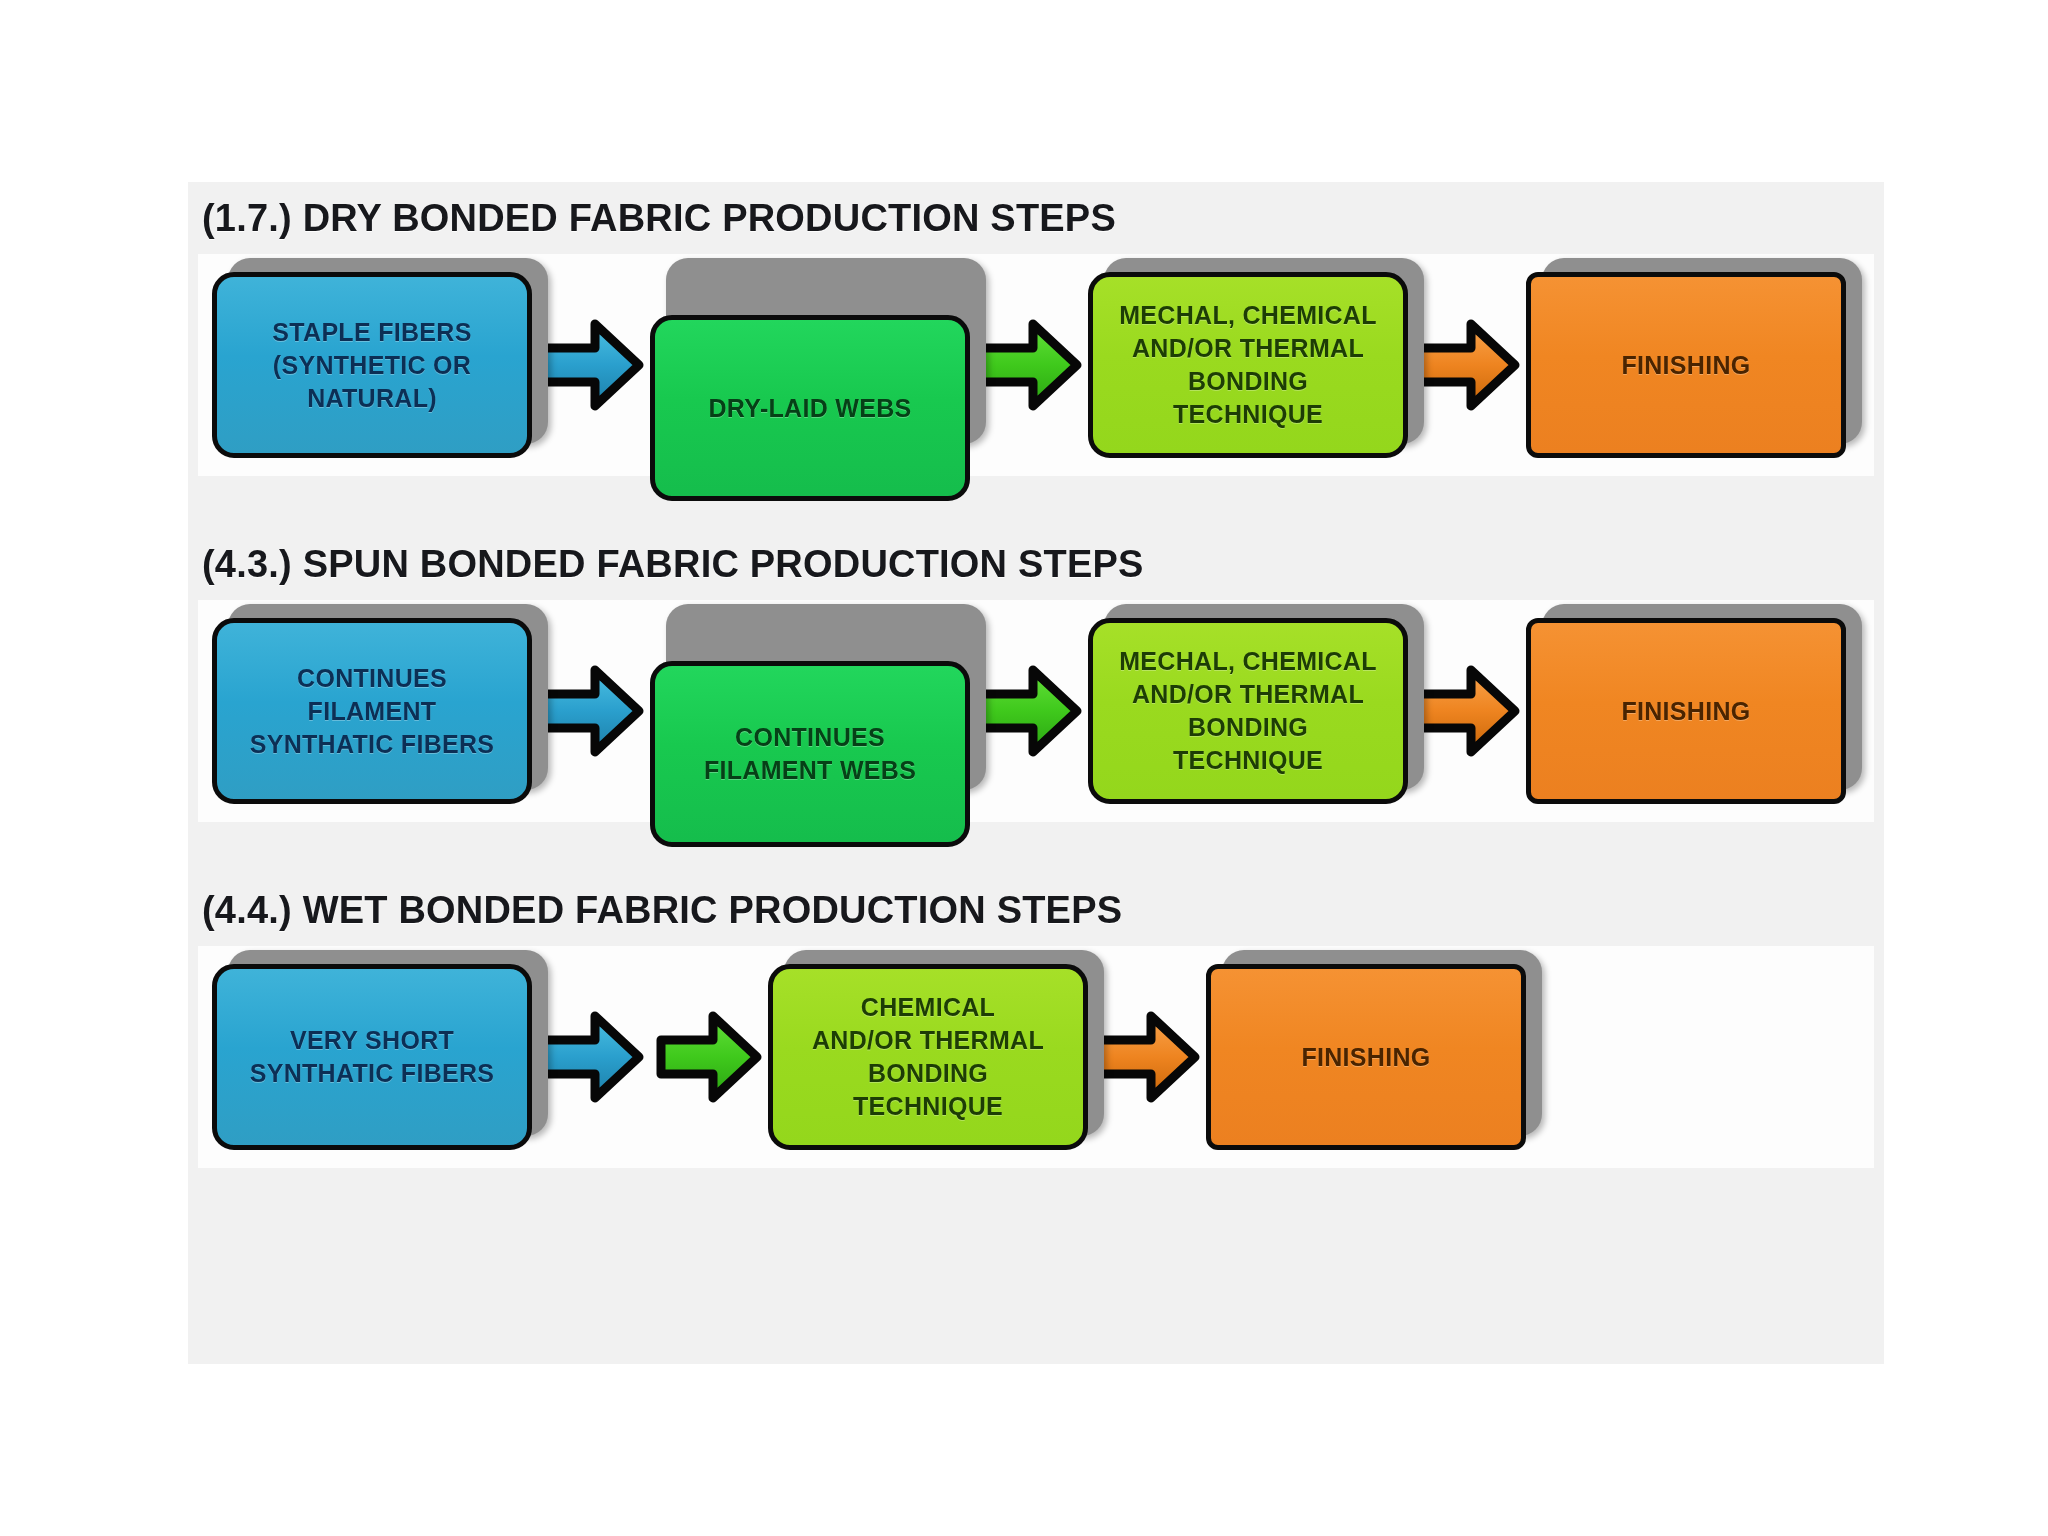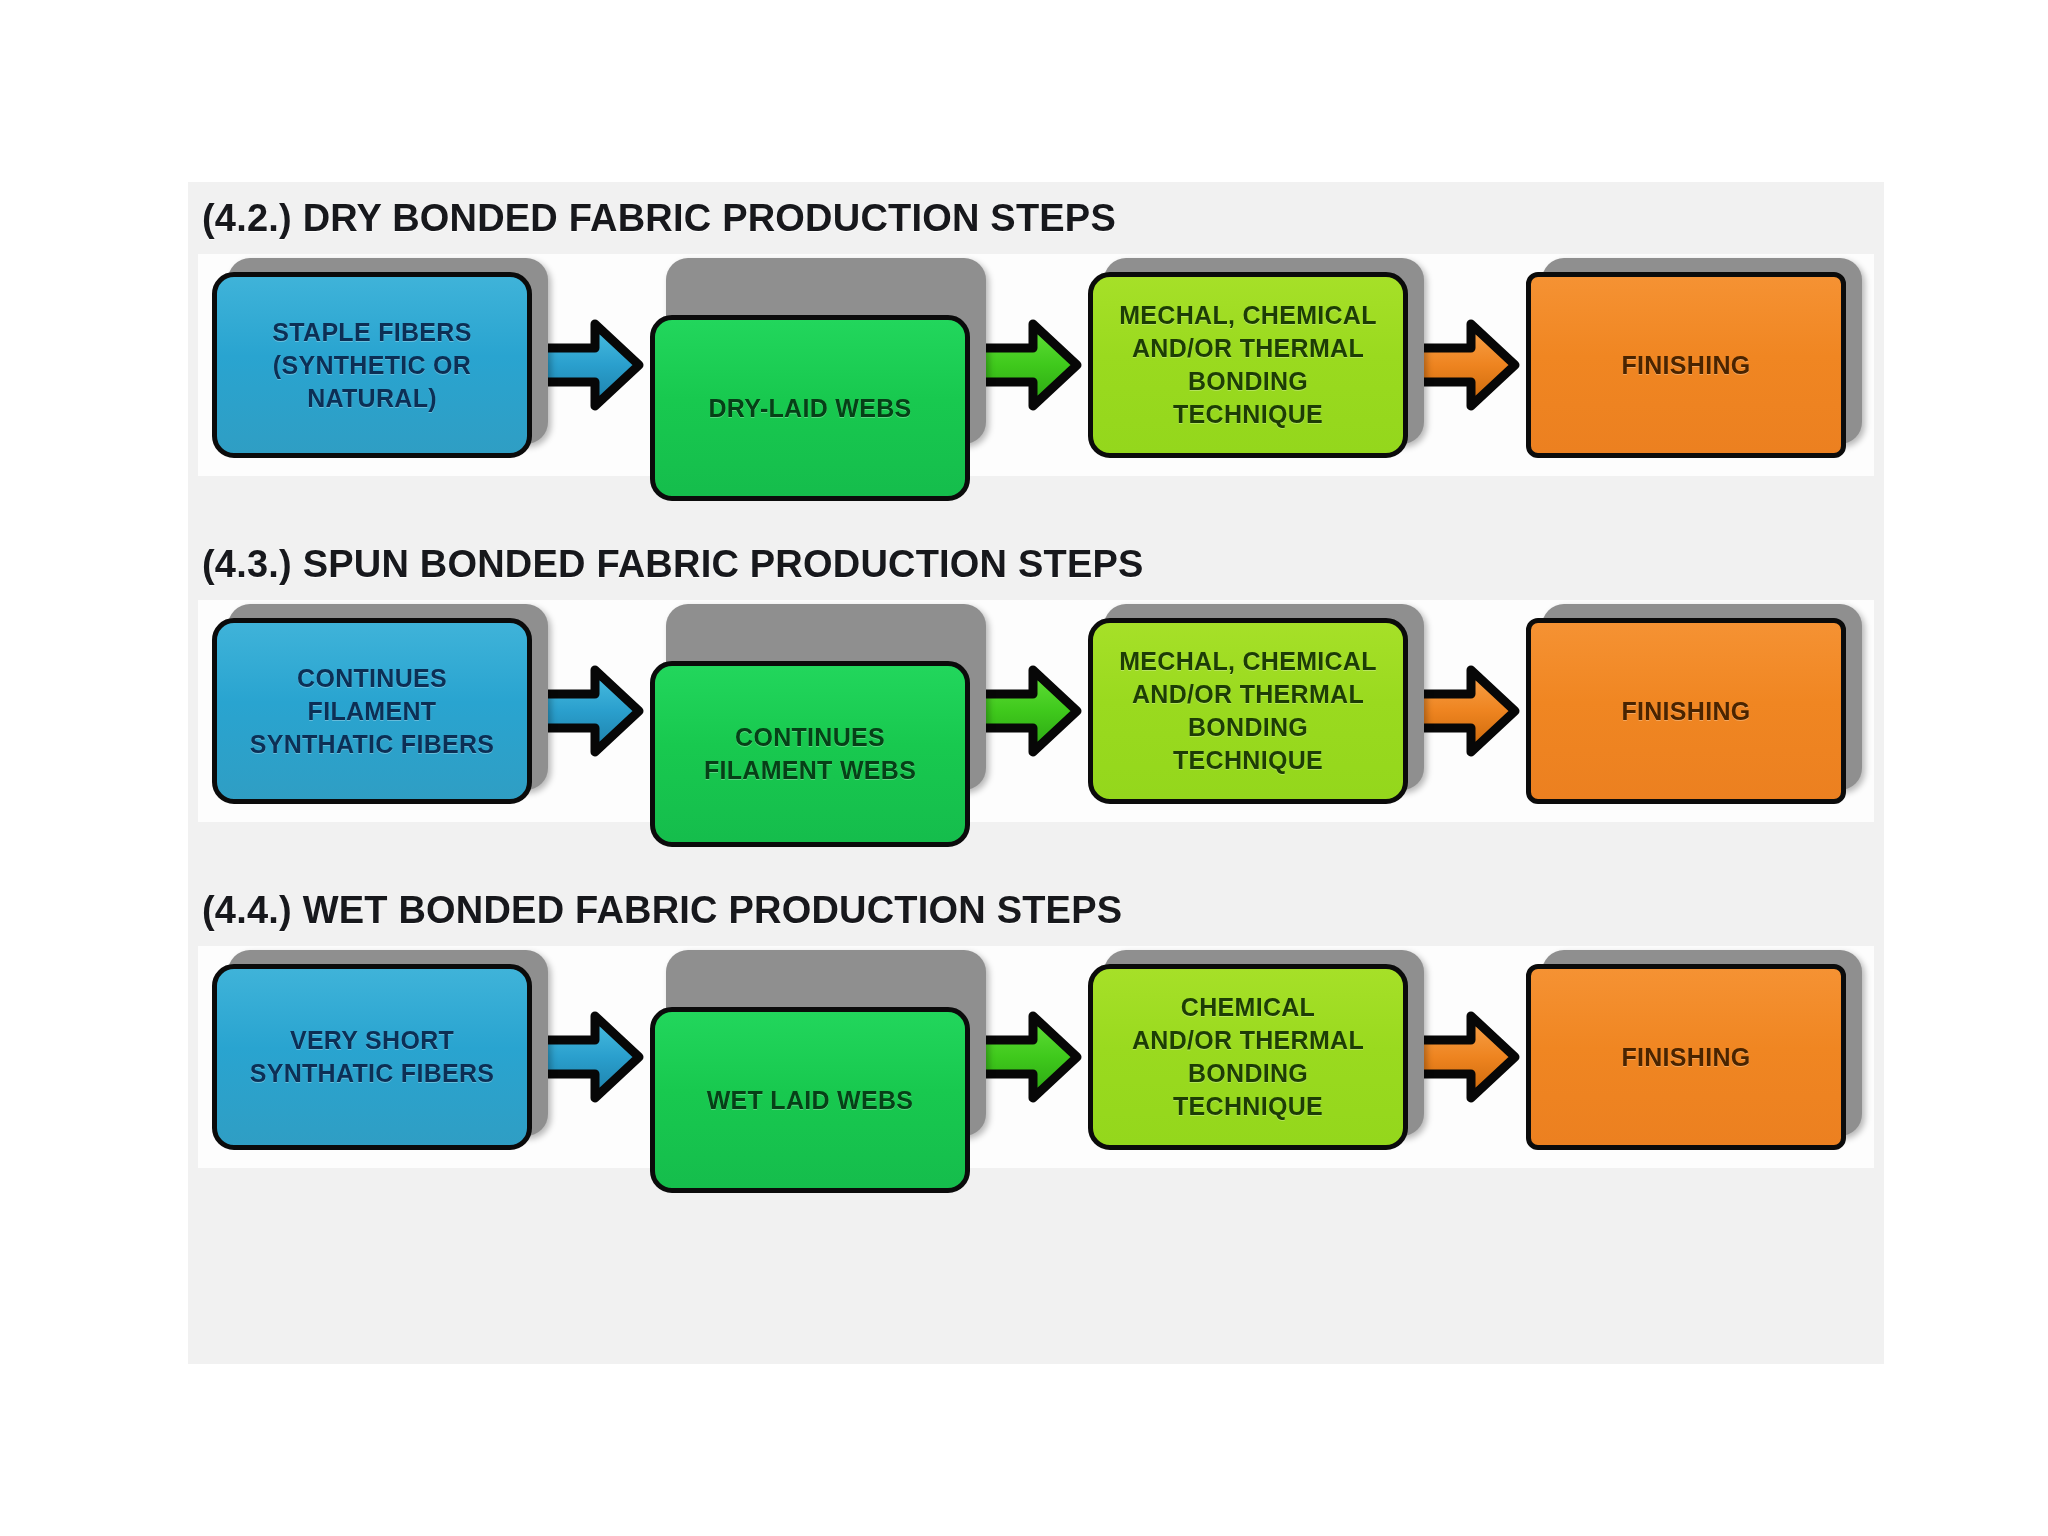--- a/index.html
+++ b/index.html
@@ -116,21 +116,21 @@
   .arrow-wrap svg { display: block; }
 
   .gap-left { flex: 0 0 14px; }
 
 </style>
 </head>
 <body>
 
 <div id="page">
 
-  <div class="section-title">(4.2.) DRY BONDED FABRIC PRODUCTION STEPS</div>
+  <div class="section-title">(1.7.) DRY BONDED FABRIC PRODUCTION STEPS</div>
 
   <div class="flow-band">
     <div class="gap-left"></div>
 
     <div class="node-wrap">
       <div class="node-shadow"></div>
       <div class="node c-blue">
         <span class="node-label">STAPLE FIBERS
 (SYNTHETIC OR
 NATURAL)</span>
@@ -303,26 +303,20 @@
           <linearGradient id="agBlue3" x1="0" y1="0" x2="0" y2="1">
             <stop offset="0%" stop-color="#4cc0e2"></stop>
             <stop offset="50%" stop-color="#2a9fcd"></stop>
             <stop offset="100%" stop-color="#1d7fa8"></stop>
           </linearGradient>
         </defs>
         <path d="M6 33 L58 33 L58 9 L102 50 L58 91 L58 67 L6 67 Z" fill="url(#agBlue3)" stroke="#070707" stroke-width="9" stroke-linejoin="round"></path>
       </svg>
     </div>
 
-    <div class="node-wrap">
-      <div class="node-shadow"></div>
-      <div class="node c-green">
-        <span class="node-label">WET LAID WEBS</span>
-      </div>
-    </div>
 
     <div class="arrow-wrap">
       <svg width="108" height="100" viewBox="0 0 108 100" aria-hidden="true">
         <defs>
           <linearGradient id="agGreen3" x1="0" y1="0" x2="0" y2="1">
             <stop offset="0%" stop-color="#64e03a"></stop>
             <stop offset="50%" stop-color="#3fc91c"></stop>
             <stop offset="100%" stop-color="#2aa412"></stop>
           </linearGradient>
         </defs>

